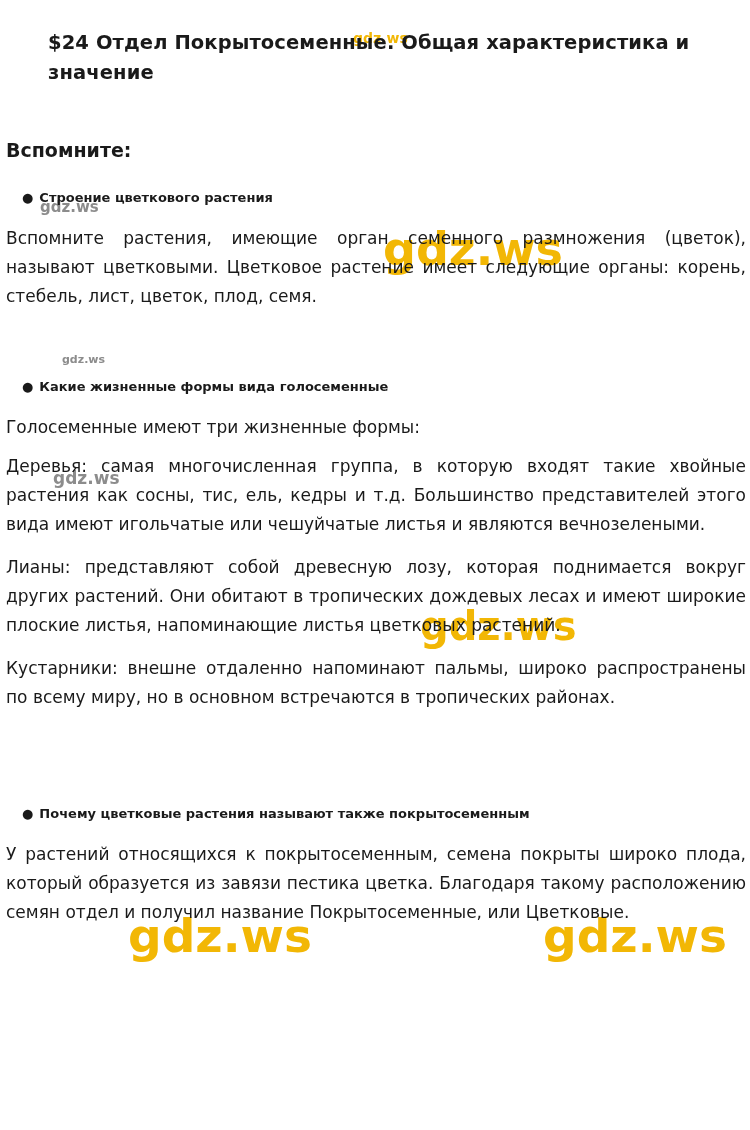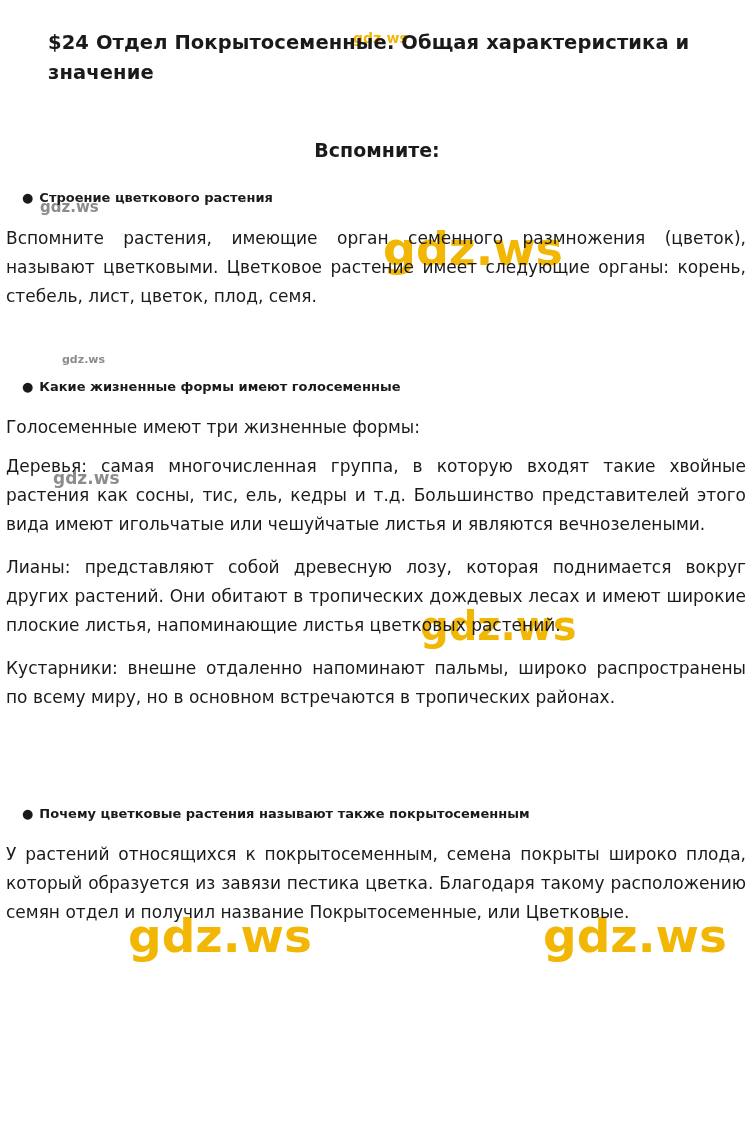--- a/index.html
+++ b/index.html
@@ -61,21 +61,20 @@
     text-align: left;
     letter-spacing: 0.1px;
   }
   .section-label {
     position: relative;
     z-index: 2;
     margin: 50px 0 0 4px;
     font-size: 19px;
     font-weight: bold;
     line-height: 24px;
-    text-align: center;
   }
   .q {
     position: relative;
     z-index: 2;
     margin: 24px 0 0 20px;
     font-size: 13px;
     font-weight: bold;
     line-height: 24px;
   }
   .q .bullet {
@@ -123,21 +122,21 @@
   <div class="section-label">Вспомните:</div>
 
   <div class="q">
     <span class="bullet">●</span><span>Строение цветкового растения</span>
   </div>
   <p class="body">Вспомните растения, имеющие орган семенного размножения (цветок), называют цветковыми. Цветковое растение имеет следующие органы: корень, стебель, лист, цветок, плод, семя.</p>
 
   <div class="gap-xl"></div>
 
   <div class="q">
-    <span class="bullet">●</span><span>Какие жизненные формы имеют голосеменные</span>
+    <span class="bullet">●</span><span>Какие жизненные формы вида голосеменные</span>
   </div>
   <p class="body nojust">Голосеменные имеют три жизненные формы:</p>
   <p class="body tight">Деревья: самая многочисленная группа, в которую входят такие хвойные растения как сосны, тис, ель, кедры и т.д. Большинство представителей этого вида имеют игольчатые или чешуйчатые листья и являются вечнозелеными.</p>
   <p class="body">Лианы: представляют собой древесную лозу, которая поднимается вокруг других растений. Они обитают в тропических дождевых лесах и имеют широкие плоские листья, напоминающие листья цветковых растений.</p>
   <p class="body">Кустарники: внешне отдаленно напоминают пальмы, широко распространены по всему миру, но в основном встречаются в тропических районах.</p>
 
   <div class="gap-xl"></div>
   <div class="gap-lg"></div>
 
   <div class="q q-justify">

